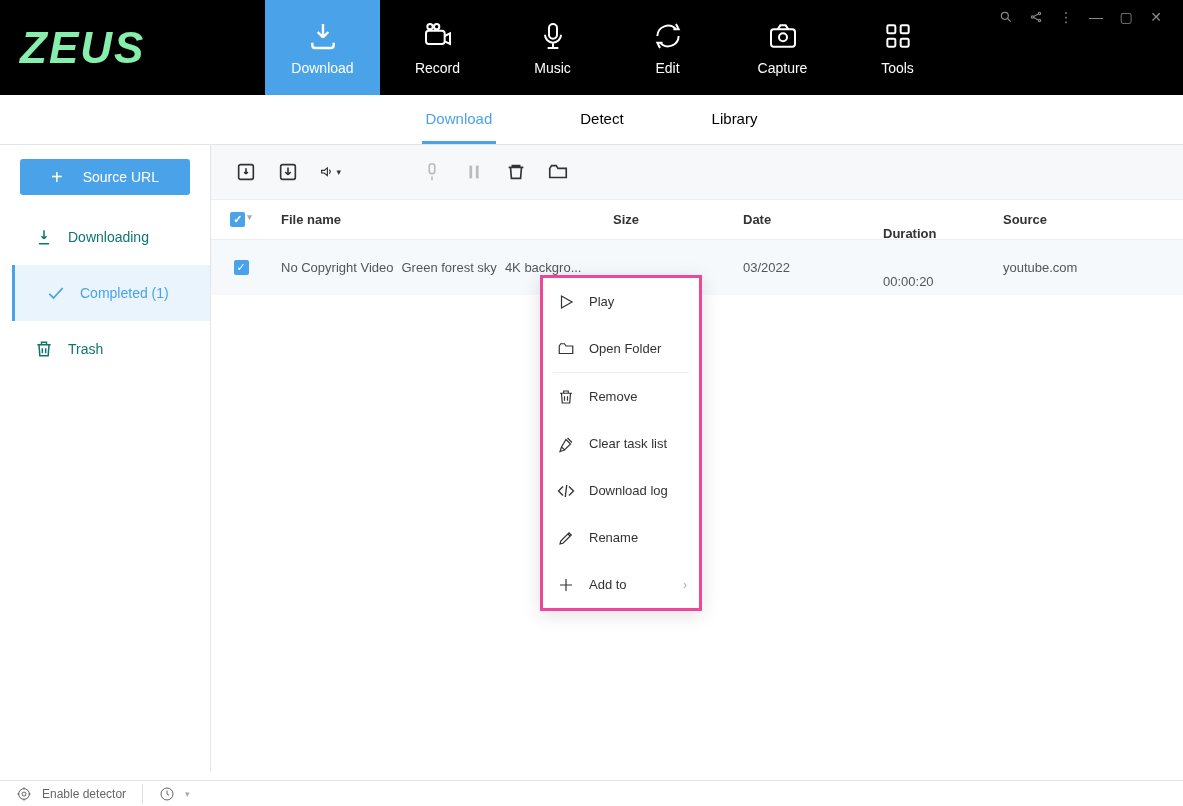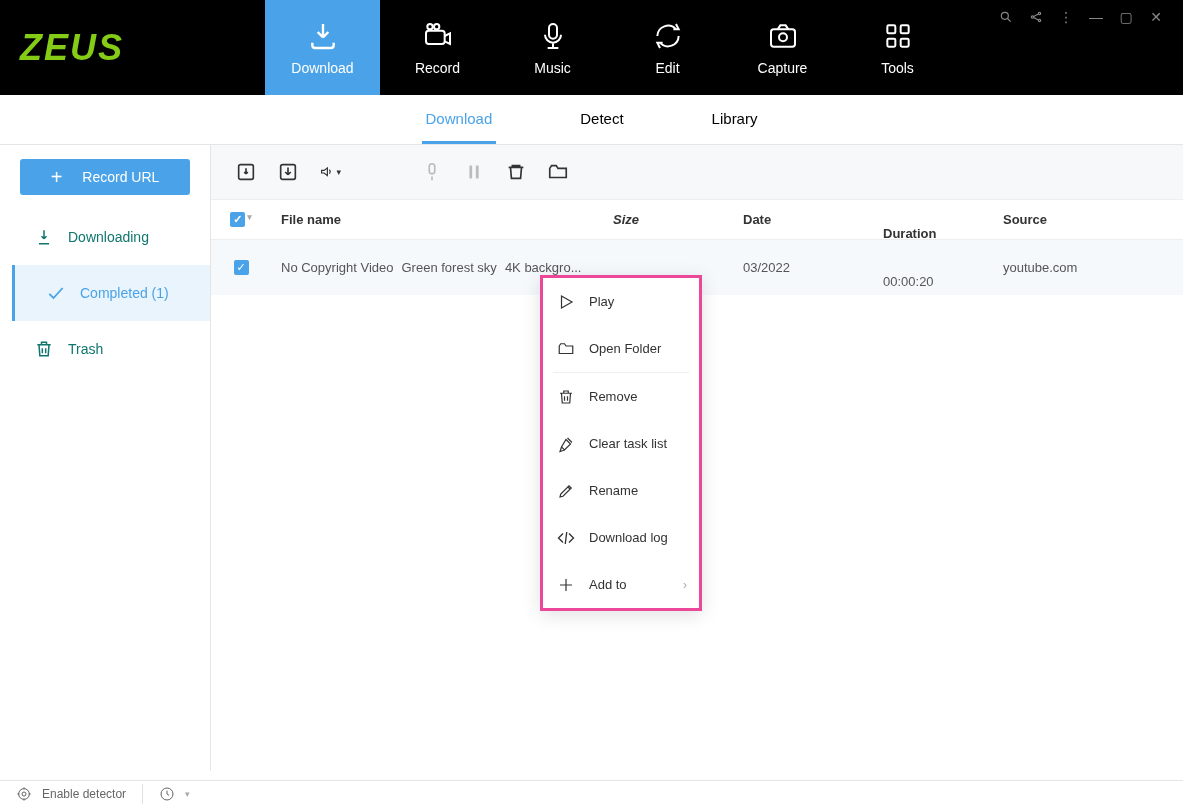--- a/index.html
+++ b/index.html
@@ -1,20 +1,20 @@
 <!DOCTYPE html>
 <html><head>
 <meta charset="utf-8">
 <style>
 * { margin: 0; padding: 0; box-sizing: border-box; font-family: Arial, sans-serif; }
 body { width: 1183px; height: 806px; overflow: hidden; background: #fff; position: relative; }
 
 .titlebar { height: 95px; background: #000; display: flex; align-items: stretch; }
 .logo { width: 265px; display: flex; align-items: center; padding-left: 20px; }
-.logo-text { color: #84cc16; font-size: 36px; font-weight: 900; letter-spacing: 2px; font-style: italic; }
+.logo-text { color: #86efac; font-size: 44px; font-weight: 900; letter-spacing: 2px; font-style: italic; }
 .nav-item { width: 115px; display: flex; flex-direction: column; align-items: center; justify-content: center; color: #fff; cursor: pointer; gap: 8px; }
 .nav-item.active { background: #4aa3e8; }
 .nav-item svg { width: 32px; height: 32px; }
 .nav-label { font-size: 14px; }
 .window-controls { position: absolute; top: 8px; right: 18px; display: flex; gap: 12px; color: #888; }
 .window-controls span { cursor: pointer; font-size: 14px; display: inline-flex; align-items: center; justify-content: center; width: 18px; height: 18px; }
 
 .subtabs { height: 50px; background: #fff; border-bottom: 1px solid #e5e5e5; display: flex; align-items: center; justify-content: center; gap: 80px; }
 .subtab { font-size: 15px; color: #000; padding: 14px 4px; cursor: pointer; border-bottom: 3px solid transparent; }
 .subtab.active { color: #4aa3e8; border-bottom: 3px solid #4aa3e8; }
@@ -28,21 +28,21 @@
 .side-item svg { width: 20px; height: 20px; }
 
 .content { flex: 1; display: flex; flex-direction: column; }
 .toolbar { height: 55px; background: #f7f8fa; border-bottom: 1px solid #eee; display: flex; align-items: center; padding: 0 24px; gap: 20px; }
 .tool-ico { width: 22px; height: 22px; color: #333; cursor: pointer; display: flex; align-items: center; justify-content: center; }
 .tool-sep { width: 40px; }
 
 .grid-header { height: 40px; display: flex; align-items: center; border-bottom: 1px solid #eee; font-size: 13px; color: #333; font-weight: 600; }
 .col-ck { width: 60px; display: flex; justify-content: center; }
 .col-name { flex: 1; padding-left: 10px; }
-.col-size { width: 130px; font-style: italic; }
+.col-size { width: 130px; }
 .col-date { width: 130px; }
 .col-dur { width: 130px; padding-left: 10px; margin-top: 28px; }
 .col-src { width: 180px; }
 .checkbox { width: 15px; height: 15px; background: #4aa3e8; color: #fff; display: flex; align-items: center; justify-content: center; font-size: 11px; border-radius: 2px; }
 .chevron-down-small { font-size: 9px; color: #aaa; margin-left: 2px; }
 
 .row { height: 55px; display: flex; align-items: center; background: #f5f9fc; font-size: 13px; color: #555; }
 .name-pills { display: flex; gap: 8px; }
 .pill { white-space: nowrap; }
 
@@ -133,21 +133,21 @@
 <div class="subtabs">
   <div class="subtab active">Download</div>
   <div class="subtab">Detect</div>
   <div class="subtab">Library</div>
 </div>
 
 <div class="main">
   <div class="sidebar">
     <div class="paste-btn">
       <span class="plus">+</span>
-      <span>Record URL</span>
+      <span>Source URL</span>
     </div>
     <div class="side-item">
       <svg viewBox="0 0 24 24" fill="none" stroke="currentColor" stroke-width="1.8">
           <path d="M12 4v10m0 0l-3-3m3 3l3-3M6 20h12"></path>
         </svg>
       <span>Downloading</span>
     </div>
     <div class="side-item active">
       <svg viewBox="0 0 24 24" fill="none" stroke="currentColor" stroke-width="2.2">
           <path d="M4 13l5 5L20 6"></path>
@@ -256,30 +256,30 @@
       </svg>
     <span>Remove</span>
   </div>
   <div class="cm-item">
     <svg viewBox="0 0 24 24" fill="none" stroke="currentColor" stroke-width="1.6">
         <path d="M14 4l6 6M12 6l6 6-8 8-4-4zM6 16l-2 6 6-2"></path>
       </svg>
     <span>Clear task list</span>
   </div>
   <div class="cm-item">
-    <svg viewBox="0 0 24 24" fill="none" stroke="currentColor" stroke-width="1.6">
-        <path d="M4 20l4-1 11-11-3-3L5 16l-1 4zM14 6l3 3"></path>
-      </svg>
-    <span>Rename</span>
-  </div>
-  <div class="cm-item">
     <svg viewBox="0 0 24 24" fill="none" stroke="currentColor" stroke-width="1.8">
         <path d="M8 6l-6 6 6 6M16 6l6 6-6 6M13 4l-2 16"></path>
       </svg>
     <span>Download log</span>
+  </div>
+  <div class="cm-item">
+    <svg viewBox="0 0 24 24" fill="none" stroke="currentColor" stroke-width="1.6">
+        <path d="M4 20l4-1 11-11-3-3L5 16l-1 4zM14 6l3 3"></path>
+      </svg>
+    <span>Rename</span>
   </div>
   <div class="cm-item">
     <svg viewBox="0 0 24 24" fill="none" stroke="currentColor" stroke-width="1.6">
         <path d="M12 4v16M4 12h16"></path>
       </svg>
     <span>Add to</span>
     <span class="chev">›</span>
   </div>
 </div>
 

